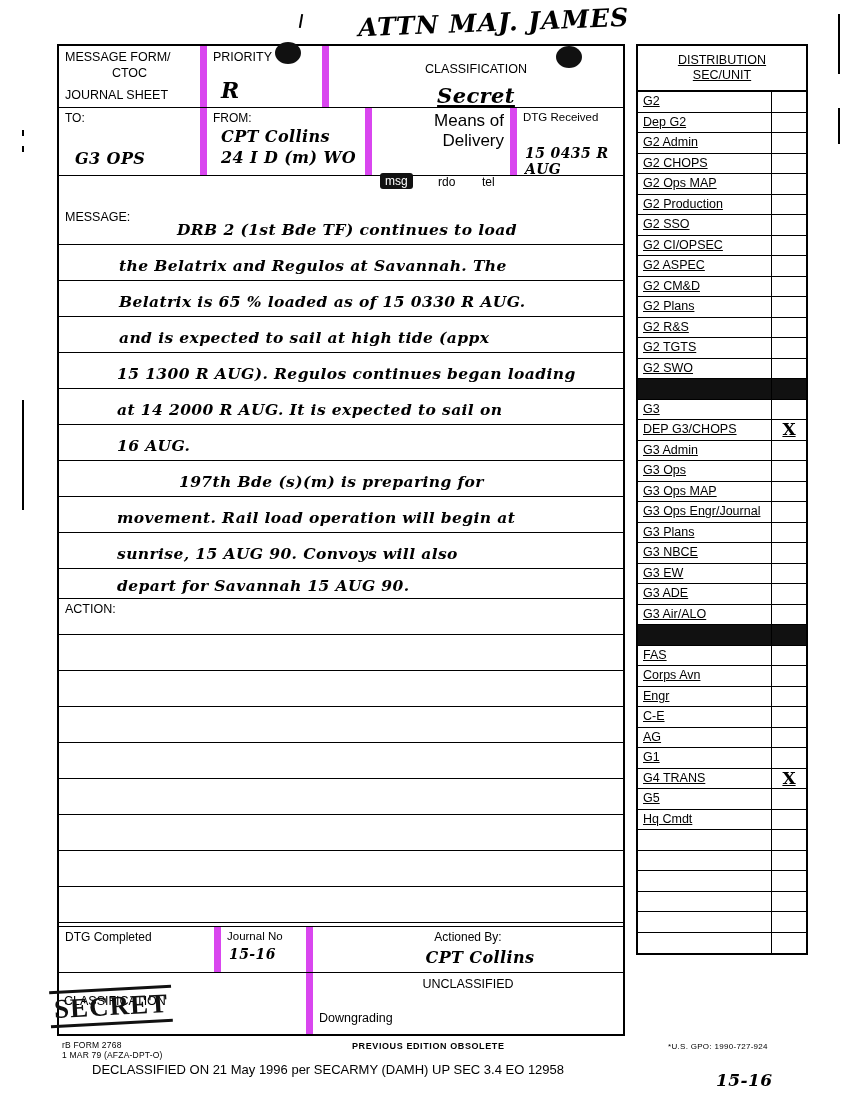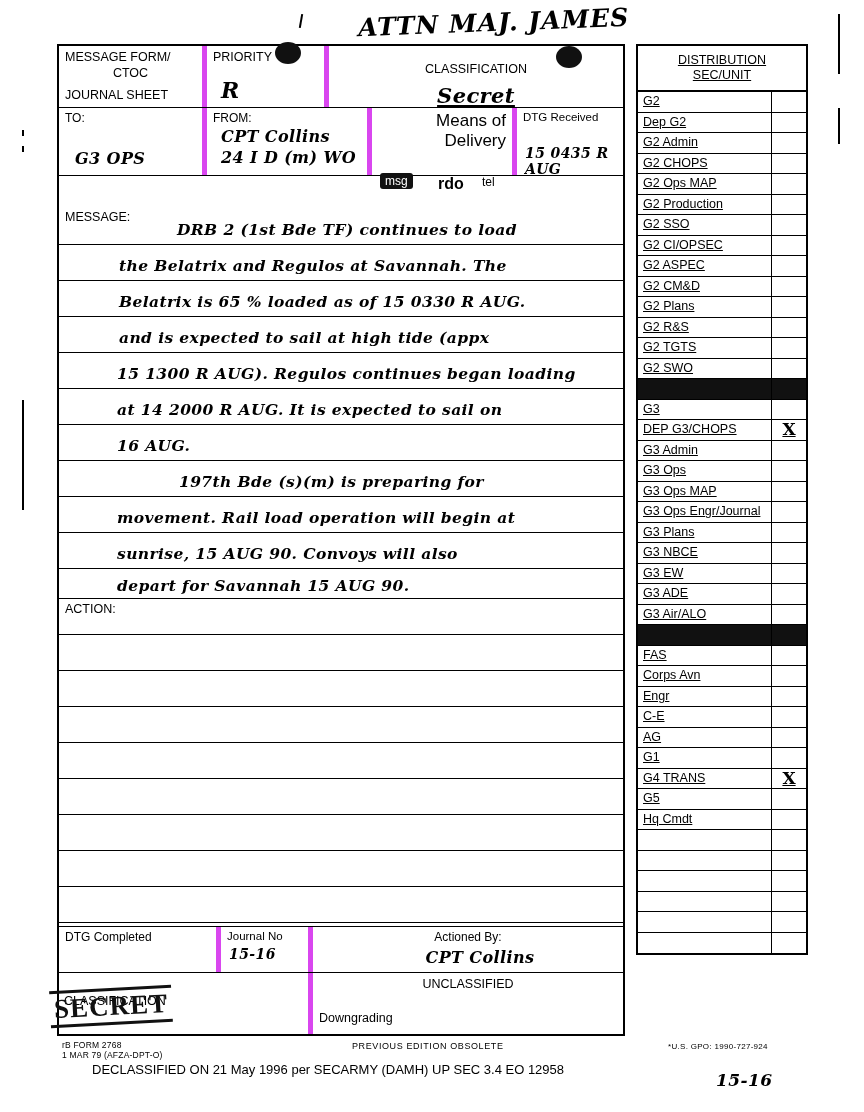--- a/index.html
+++ b/index.html
@@ -63,21 +63,21 @@
   .row {
     display: flex;
     border-bottom: 1px solid #000;
     box-sizing: border-box;
   }
   .cell {
     box-sizing: border-box;
     position: relative;
     padding: 3px 6px;
   }
-  .vline { border-right: 5px solid #d946ef; }
+  .vline { border-right: 7px solid #d946ef; }
 
   .hdr-row { height: 62px; }
   .hdr-label {
     font-size: 12.5px;
     line-height: 16px;
   }
   .hdr-c1 { width: 148px; }
   .hdr-c2 { width: 122px; }
   .hdr-c3 { flex: 1; text-align: center; }
 
@@ -220,21 +220,21 @@
     font-family: "Liberation Sans", sans-serif;
     line-height: 10px;
     letter-spacing: 0.2px;
   }
   .prev-edition {
     position: absolute;
     left: 352px;
     top: 1041px;
     font-size: 9px;
     letter-spacing: 0.6px;
-    font-weight: normal;
+    font-weight: bold;
   }
   .gpo {
     position: absolute;
     left: 668px;
     top: 1042px;
     font-size: 8px;
     letter-spacing: 0.3px;
   }
   .declass {
     position: absolute;
@@ -293,21 +293,21 @@
       </div>
       <div class="cell vline addr-c2">
         <div class="small-label printed">FROM:</div>
         <div class="hand" style="font-size:16px; margin-top:2px; margin-left:8px;">CPT Collins</div>
         <div class="hand" style="font-size:16px; margin-top:2px; margin-left:8px;">24 I D (m) WO</div>
       </div>
       <div class="cell vline addr-c3">
         <div class="small-label printed" style="font-size:17px;text-align:right;">Means of Delivery</div>
         <div style="position:relative; margin-top:22px; height:20px;">
           <span class="printed" style="position:absolute; left:2px; top:0; font-size:12px; background:#111; color:#fff; padding:1px 5px; border-radius:3px;">msg</span>
-          <span class="printed" style="position:absolute; left:60px; top:2px; font-size:16px;font-weight:bold;">rdo</span>
+          <span class="printed" style="position:absolute; left:60px; top:2px; font-size:12px;">rdo</span>
           <span class="printed" style="position:absolute; left:104px; top:2px; font-size:12px;">tel</span>
         </div>
       </div>
       <div class="cell addr-c4">
         <div class="small-label printed" style="font-size:11.5px;">DTG Received</div>
         <div class="hand" style="font-size:14px; margin-top:22px; margin-left:2px;">15 0435 R AUG</div>
       </div>
     </div>
 
     <div class="msg-area" style="height:858px;">

